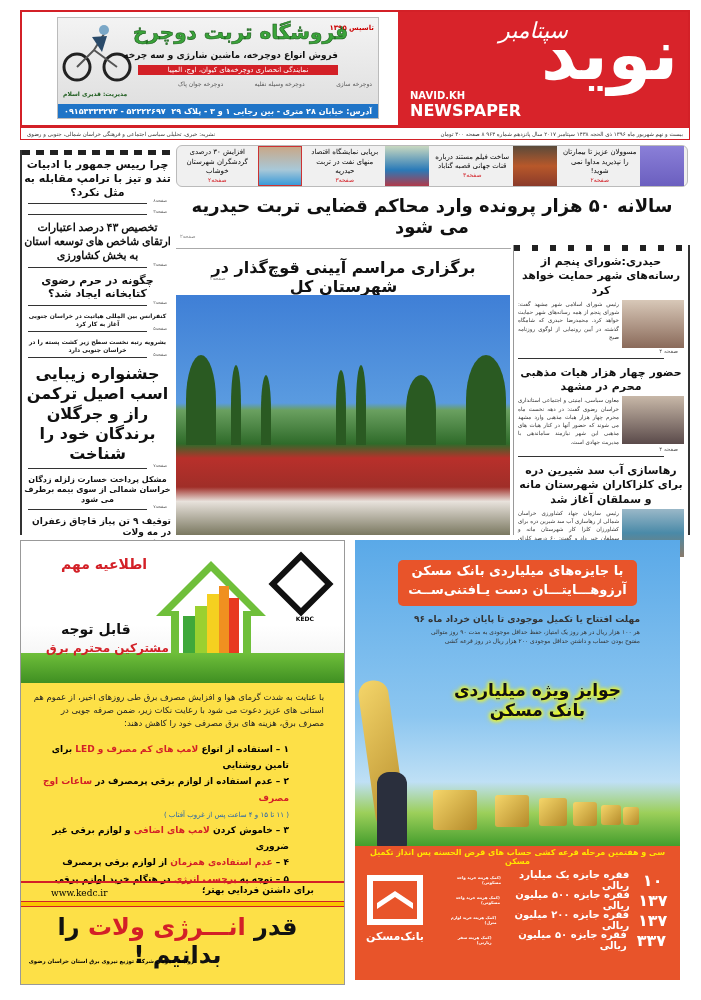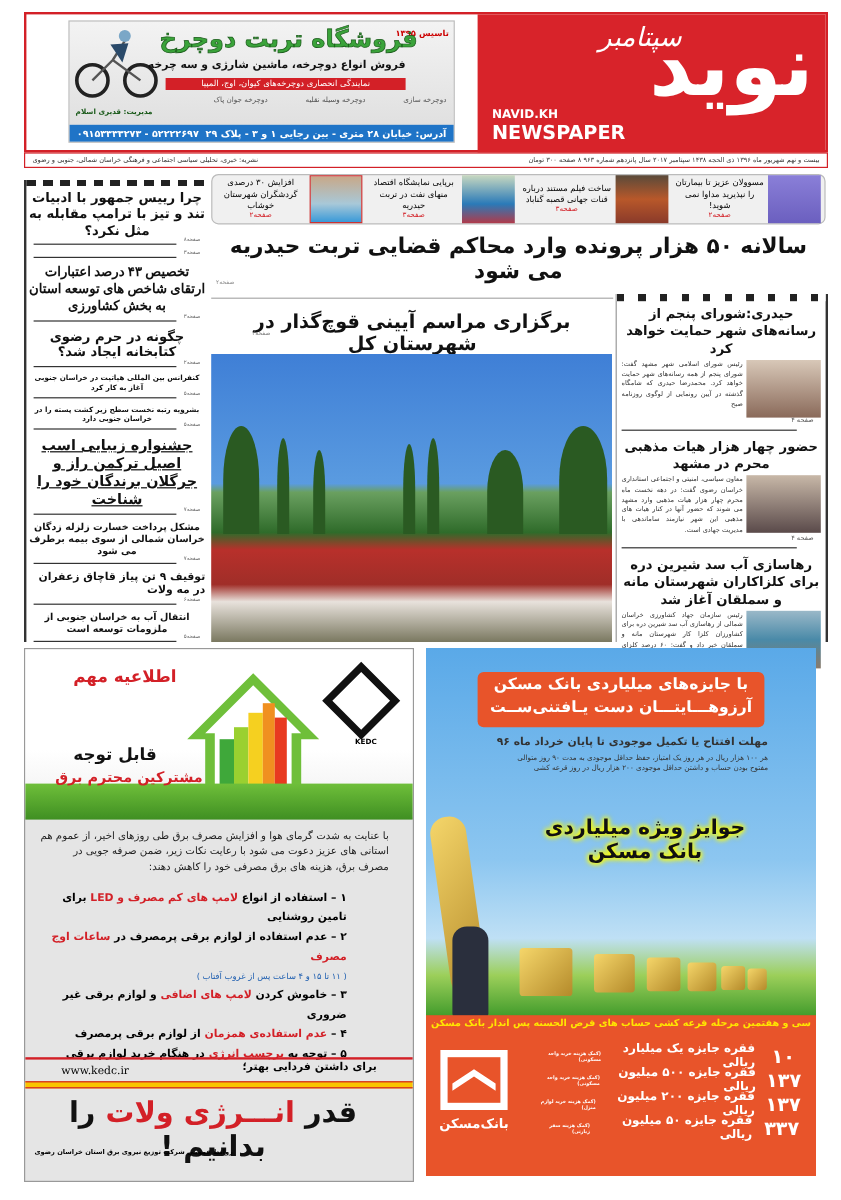--- a/index.html
+++ b/index.html
@@ -44,21 +44,21 @@
 .photo .tree{position:absolute;bottom:90px;width:10px;background:#2a5a22;border-radius:50% 50% 0 0}
 
 .rcol{left:513px;top:245px;width:177px;height:290px;border-right:2px solid #333;border-left:1px solid #999}
 .rstrip{height:6px;background:repeating-linear-gradient(90deg,#222 0 6px,#fff 6px 18px)}
 .ritem .h{font-size:11px;font-weight:bold;text-align:center;line-height:1.3;padding:4px 3px 2px;color:#111}
 .ritem .body{display:flex;gap:3px;padding:0 4px}
 .ritem .body .p{font-size:5.5px;color:#333;line-height:1.5;text-align:justify;flex:1}
 .ritem .body .im{width:62px;height:48px;flex:none}
 .ritem .pgn{font-size:5.5px;color:#555;padding:0 10px}
 
-.kedc{left:20px;top:540px;width:325px;height:445px;border:1px solid #999;background:#e5e5e5;overflow:hidden}
+.kedc{left:20px;top:540px;width:325px;height:445px;border:1px solid #999;background:#fde047;overflow:hidden}
 .kedc .bg{position:absolute;left:0;right:0;top:0;height:140px;background:linear-gradient(#fff 0 60%,#eee 100%)}
 .kedc .grass{position:absolute;left:0;right:0;top:112px;height:30px;background:linear-gradient(#6fbf3a,#3f8f22)}
 .house{position:absolute;left:130px;top:15px;width:120px;height:125px}
 .kedc .notice{position:absolute;left:40px;top:15px;font-size:14px;font-weight:bold;color:#d32027}
 .kedc .logo2{position:absolute;right:20px;top:20px;width:46px;height:46px;border:6px solid #111;transform:rotate(45deg)}
 .kedc .logo2txt{position:absolute;right:30px;top:74px;font-size:6px;font-weight:bold;direction:ltr}
 .kedc .att1{position:absolute;left:40px;top:80px;font-size:14px;font-weight:bold;color:#111}
 .kedc .att2{position:absolute;left:25px;top:100px;font-size:12px;font-weight:bold;color:#d32027}
 .kedc .intro{position:absolute;right:20px;left:12px;top:150px;font-size:8.5px;line-height:1.5;color:#222;}
 .kedc ol{position:absolute;right:55px;left:10px;top:200px;list-style:none;font-size:9px;font-weight:bold;line-height:1.8}
@@ -206,21 +206,21 @@
           <span>صفحه۵</span>
         </div>
       </div>
       <div class="litem">
         <div class="h" style="font-size: 6px;">بشرویه رتبه نخست سطح زیر کشت پسته را در خراسان جنوبی دارد</div>
         <div class="rule">
           <span>صفحه۵</span>
         </div>
       </div>
       <div class="litem">
-        <div class="h" style="font-size: 12px; text-decoration: underline;">جشنواره زیبایی اسب اصیل ترکمن راز و جرگلان برندگان خود را شناخت</div>
+        <div class="h" style="font-size: 16px;">جشنواره زیبایی اسب اصیل ترکمن راز و جرگلان برندگان خود را شناخت</div>
         <div class="rule">
           <span>صفحه۷</span>
         </div>
       </div>
       <div class="litem">
         <div class="h" style="font-size: 8px;">مشکل پرداخت خسارت زلزله زدگان خراسان شمالی از سوی بیمه برطرف می شود</div>
         <div class="rule">
           <span>صفحه۷</span>
         </div>
       </div>
@@ -323,21 +323,21 @@
   <div class="yel">جوایز ویژه میلیاردی بانک مسکن</div>
   <div class="gold" style="left:12px;top:140px;width:30px;height:150px;border-radius:14px;transform:rotate(-8deg)"></div>
   <div class="man"></div>
   <div class="gold" style="left:78px;top:250px;width:44px;height:40px"></div>
   <div class="gold" style="left:140px;top:255px;width:34px;height:32px"></div>
   <div class="gold" style="left:184px;top:258px;width:28px;height:28px"></div>
   <div class="gold" style="left:218px;top:262px;width:24px;height:24px"></div>
   <div class="gold" style="left:246px;top:265px;width:20px;height:20px"></div>
   <div class="gold" style="left:268px;top:267px;width:16px;height:18px"></div>
   <div class="orange"></div>
-  <div class="ohead">سی و هفتمین مرحله قرعه کشی حساب های قرض الحسنه پس انداز بانک مسکن</div>
+  <div class="ohead">سی و هفتمین مرحله قرعه کشی حساب های قرض الحسنه پس انداز تکمیل مسکن</div>
   <div class="prizes">
     <div class="prize">
         <span class="n">۱۰</span>
         <span class="t">فقره جایزه یک میلیارد ریالی</span>
         <span class="s">(کمک هزینه خرید واحد مسکونی)</span>
       </div>
     <div class="prize">
         <span class="n">۱۳۷</span>
         <span class="t">فقره جایزه ۵۰۰ میلیون ریالی</span>
         <span class="s">(کمک هزینه خرید واحد مسکونی)</span>

